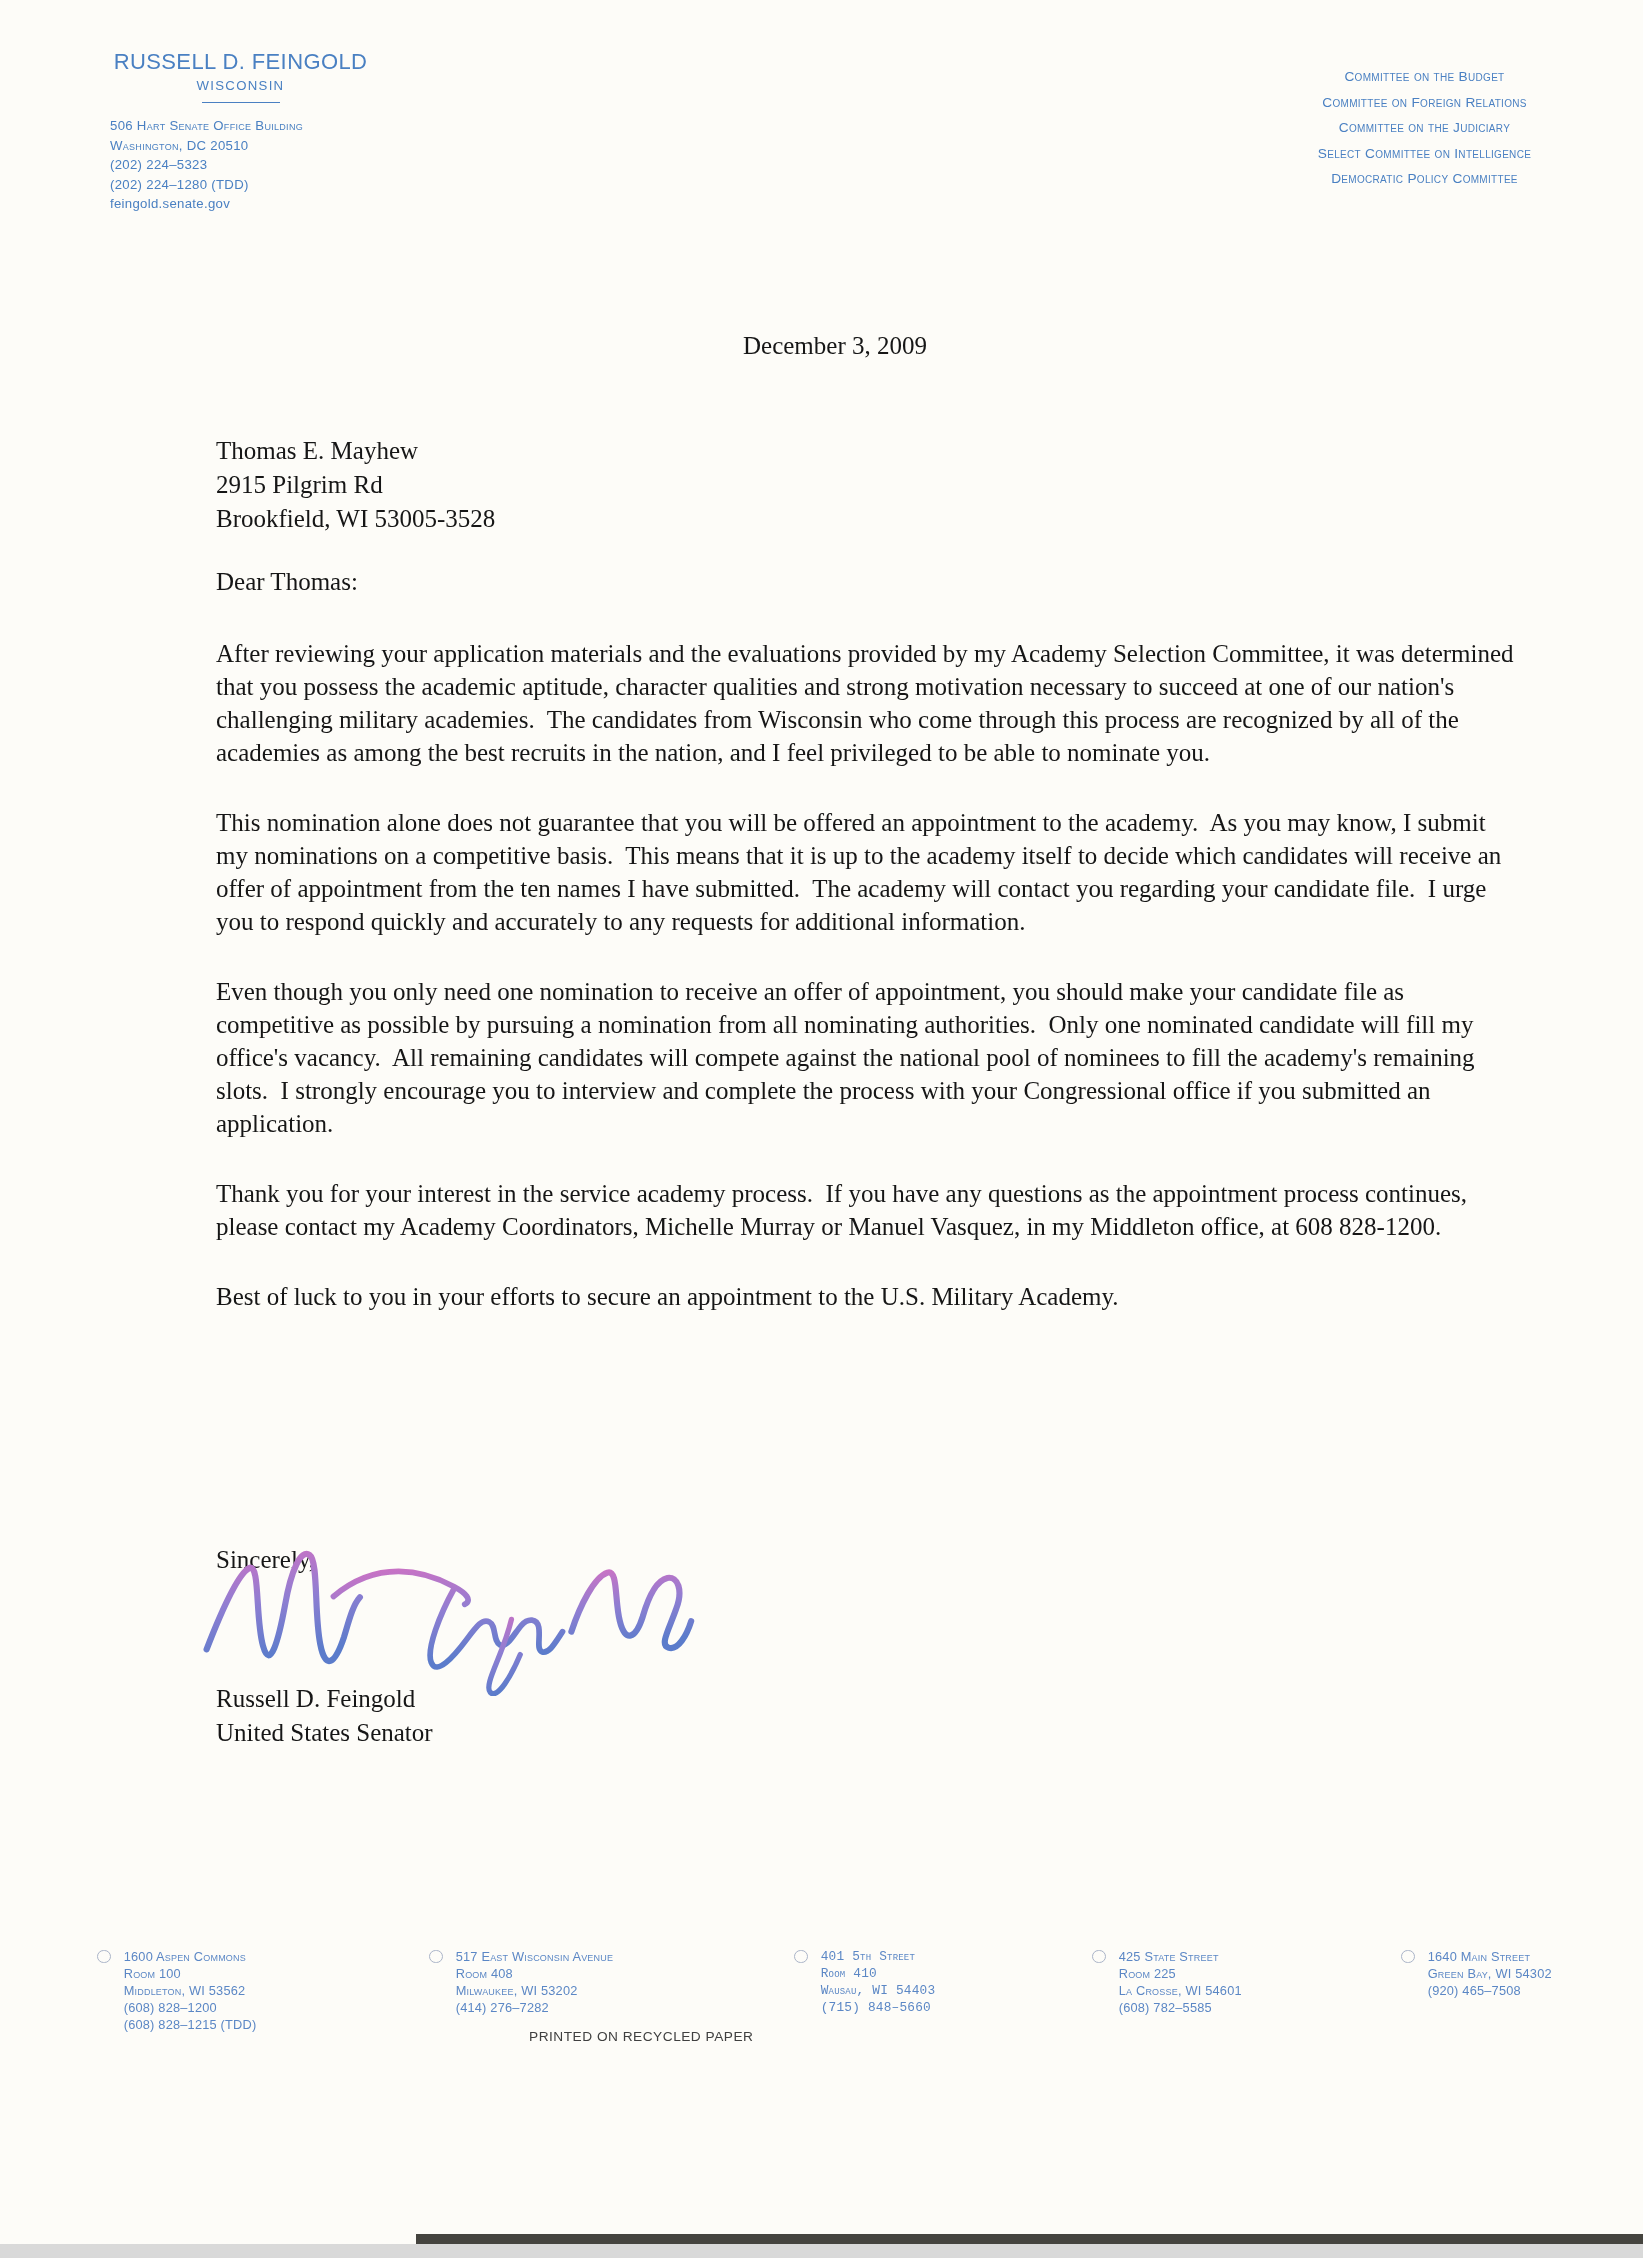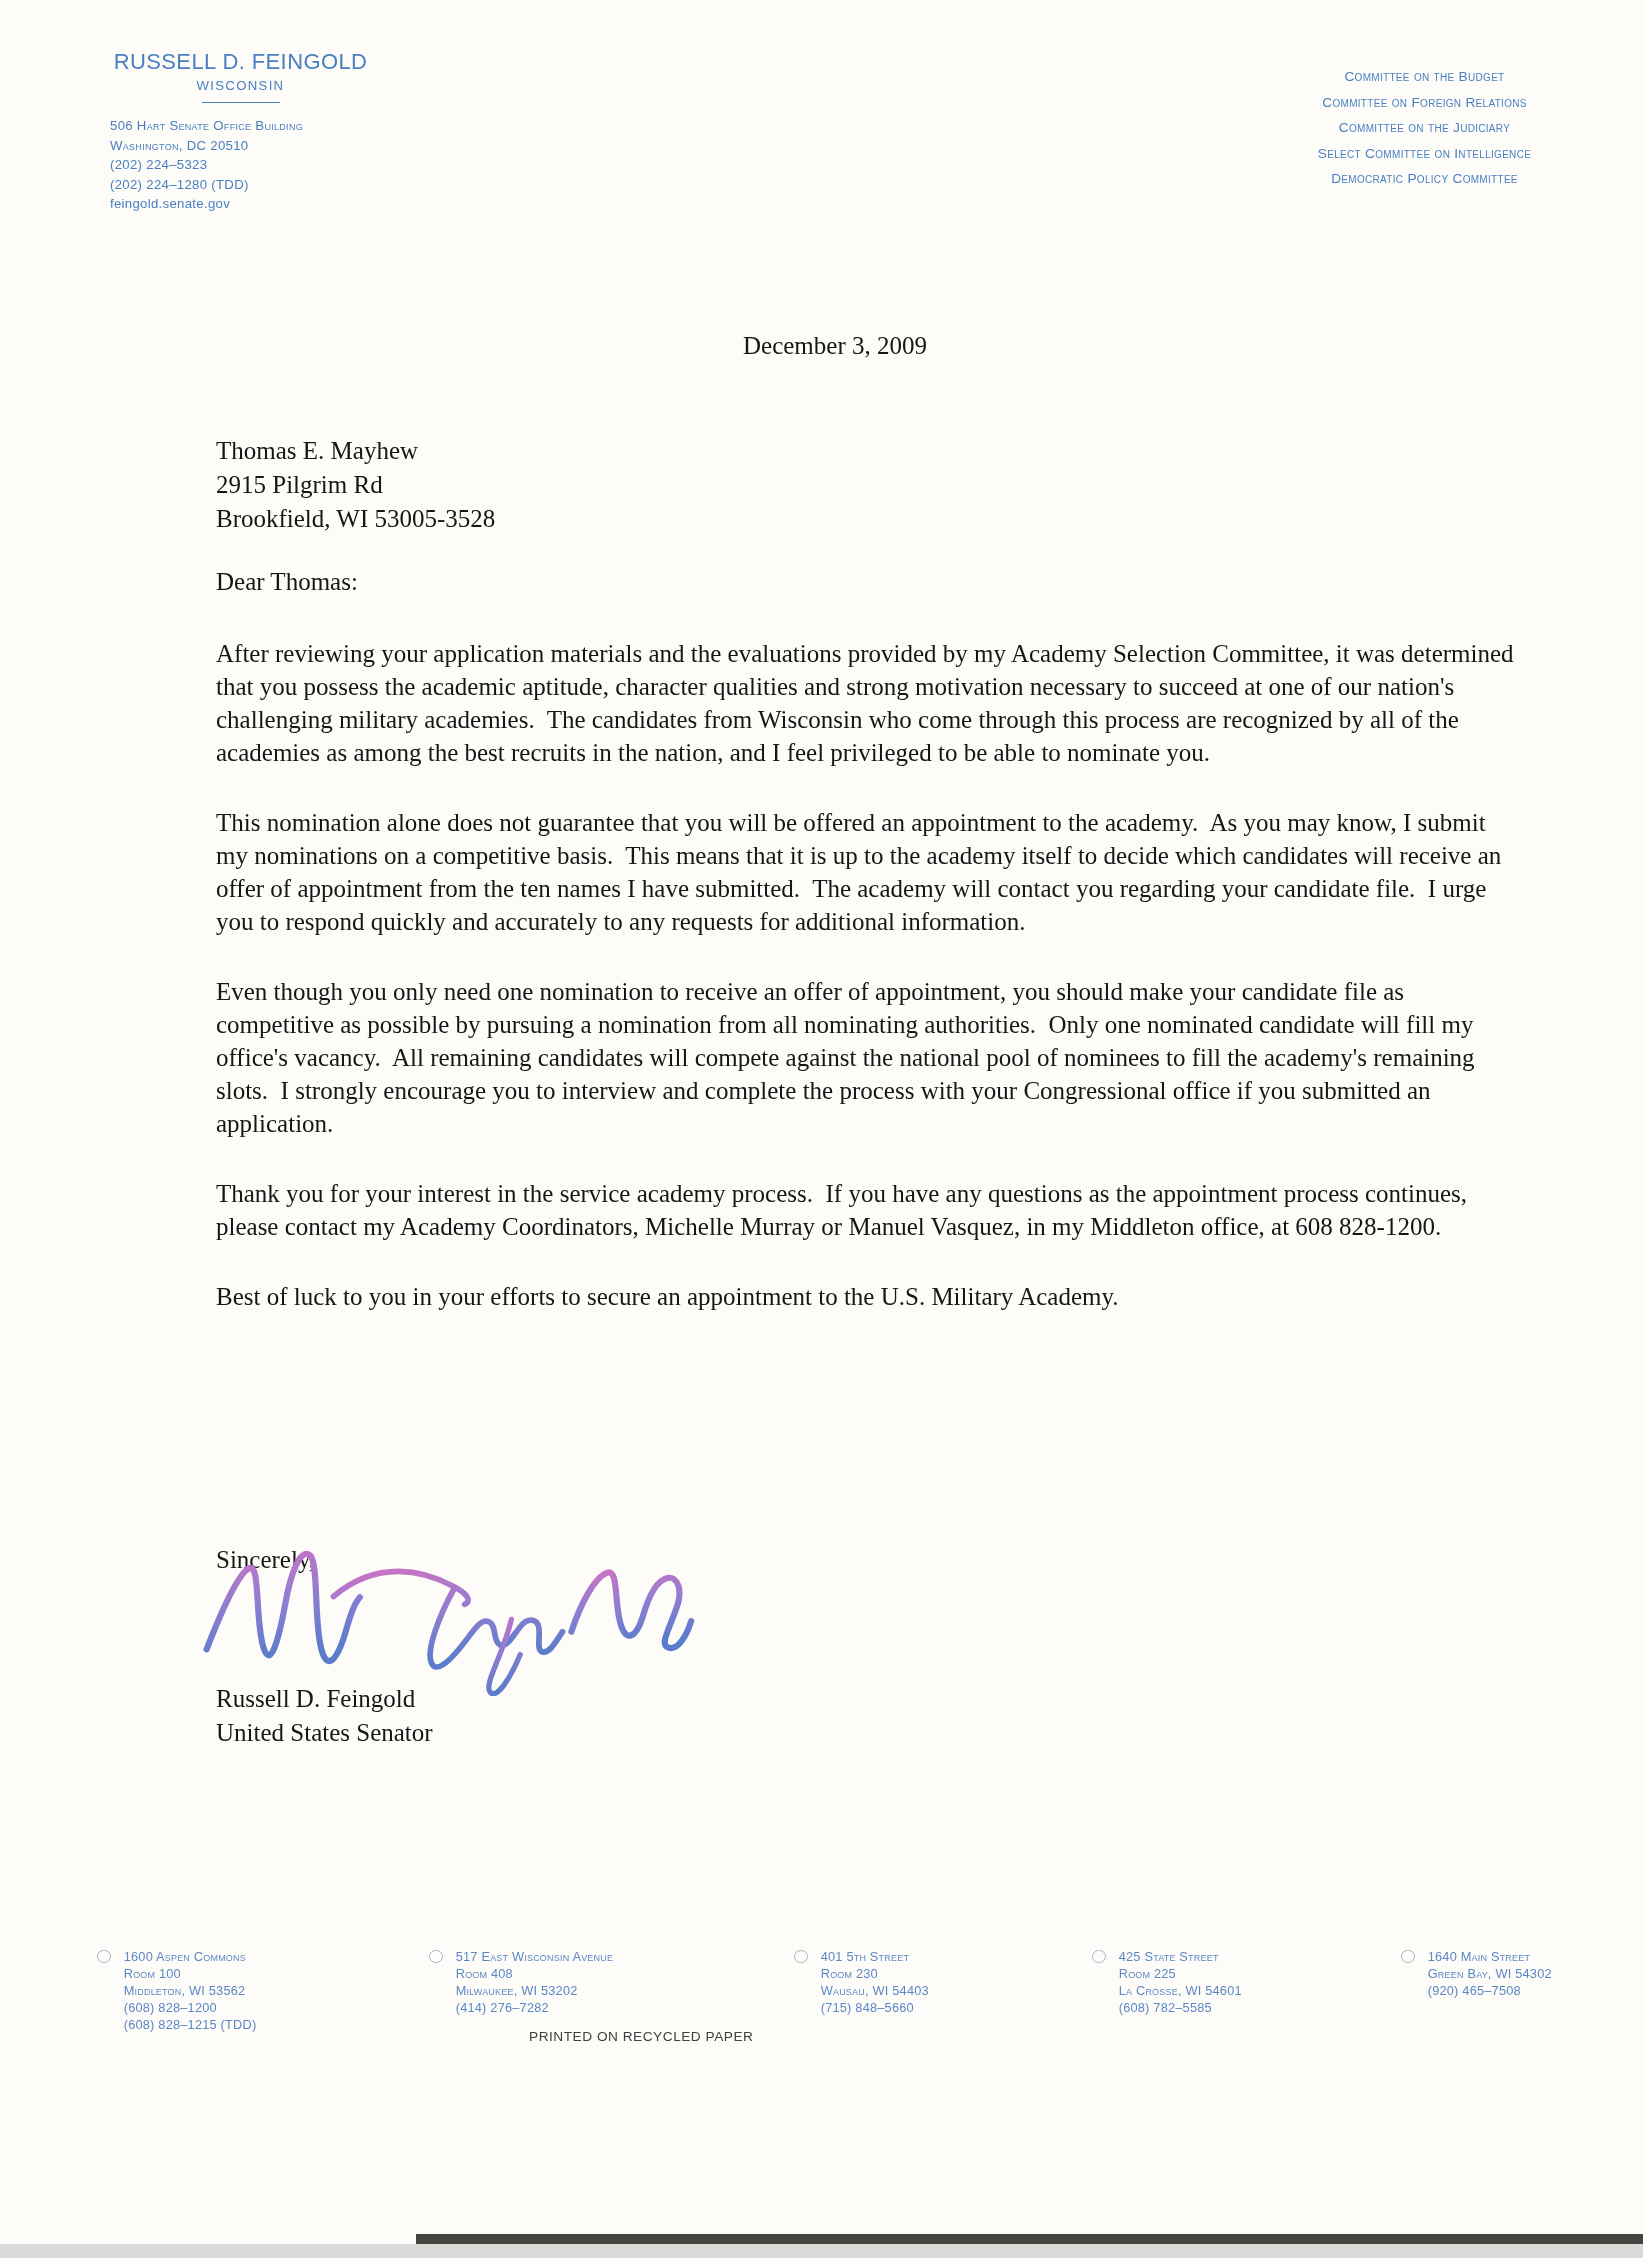--- a/index.html
+++ b/index.html
@@ -45,21 +45,21 @@
   
   .office {
     position:absolute; top:1948px; display:flex; gap:13.2px;
     color:#5b87c5; font-size:12.8px; line-height:17px;
     font-variant:small-caps; letter-spacing:0.2px;
   }
   .office .marker {
     width:11.5px; height:11.5px; border:1.8px solid #aab4c8; border-radius:50%;
     flex:none; margin-top:1.8px; background:transparent;
   }
-  .office-1 { left:97px; } .office-2 { left:429px; } .office-3 { left:794px; }
+  .office-1 { left:97px; } .office-2 { left:429px; } .office-3 { left:794px;font-family:Liberation Mono, monospace; }
   .office-4 { left:1092px; } .office-5 { left:1401px; }
 
   .recycled {
     position:absolute; top:2029px; left:529px; width:626px; text-align:left;
     color:#404040; font-size:13.7px; letter-spacing:0.5px;
   }
 
   .scan-edge { position:absolute; left:416px; right:0; bottom:0; height:9.7px; background:#45443f; }
 </style>
 </head>
@@ -146,21 +146,21 @@
       <div>Room 408</div>
       <div>Milwaukee, WI 53202</div>
       <div>(414) 276–7282</div>
     </div>
   </div>
 
   <div class="office office-3">
     <span class="marker"></span>
     <div>
       <div>401 5th Street</div>
-      <div>Room 230</div>
+      <div>Room 410</div>
       <div>Wausau, WI 54403</div>
       <div>(715) 848–5660</div>
     </div>
   </div>
 
   <div class="office office-4">
     <span class="marker"></span>
     <div>
       <div>425 State Street</div>
       <div>Room 225</div>

